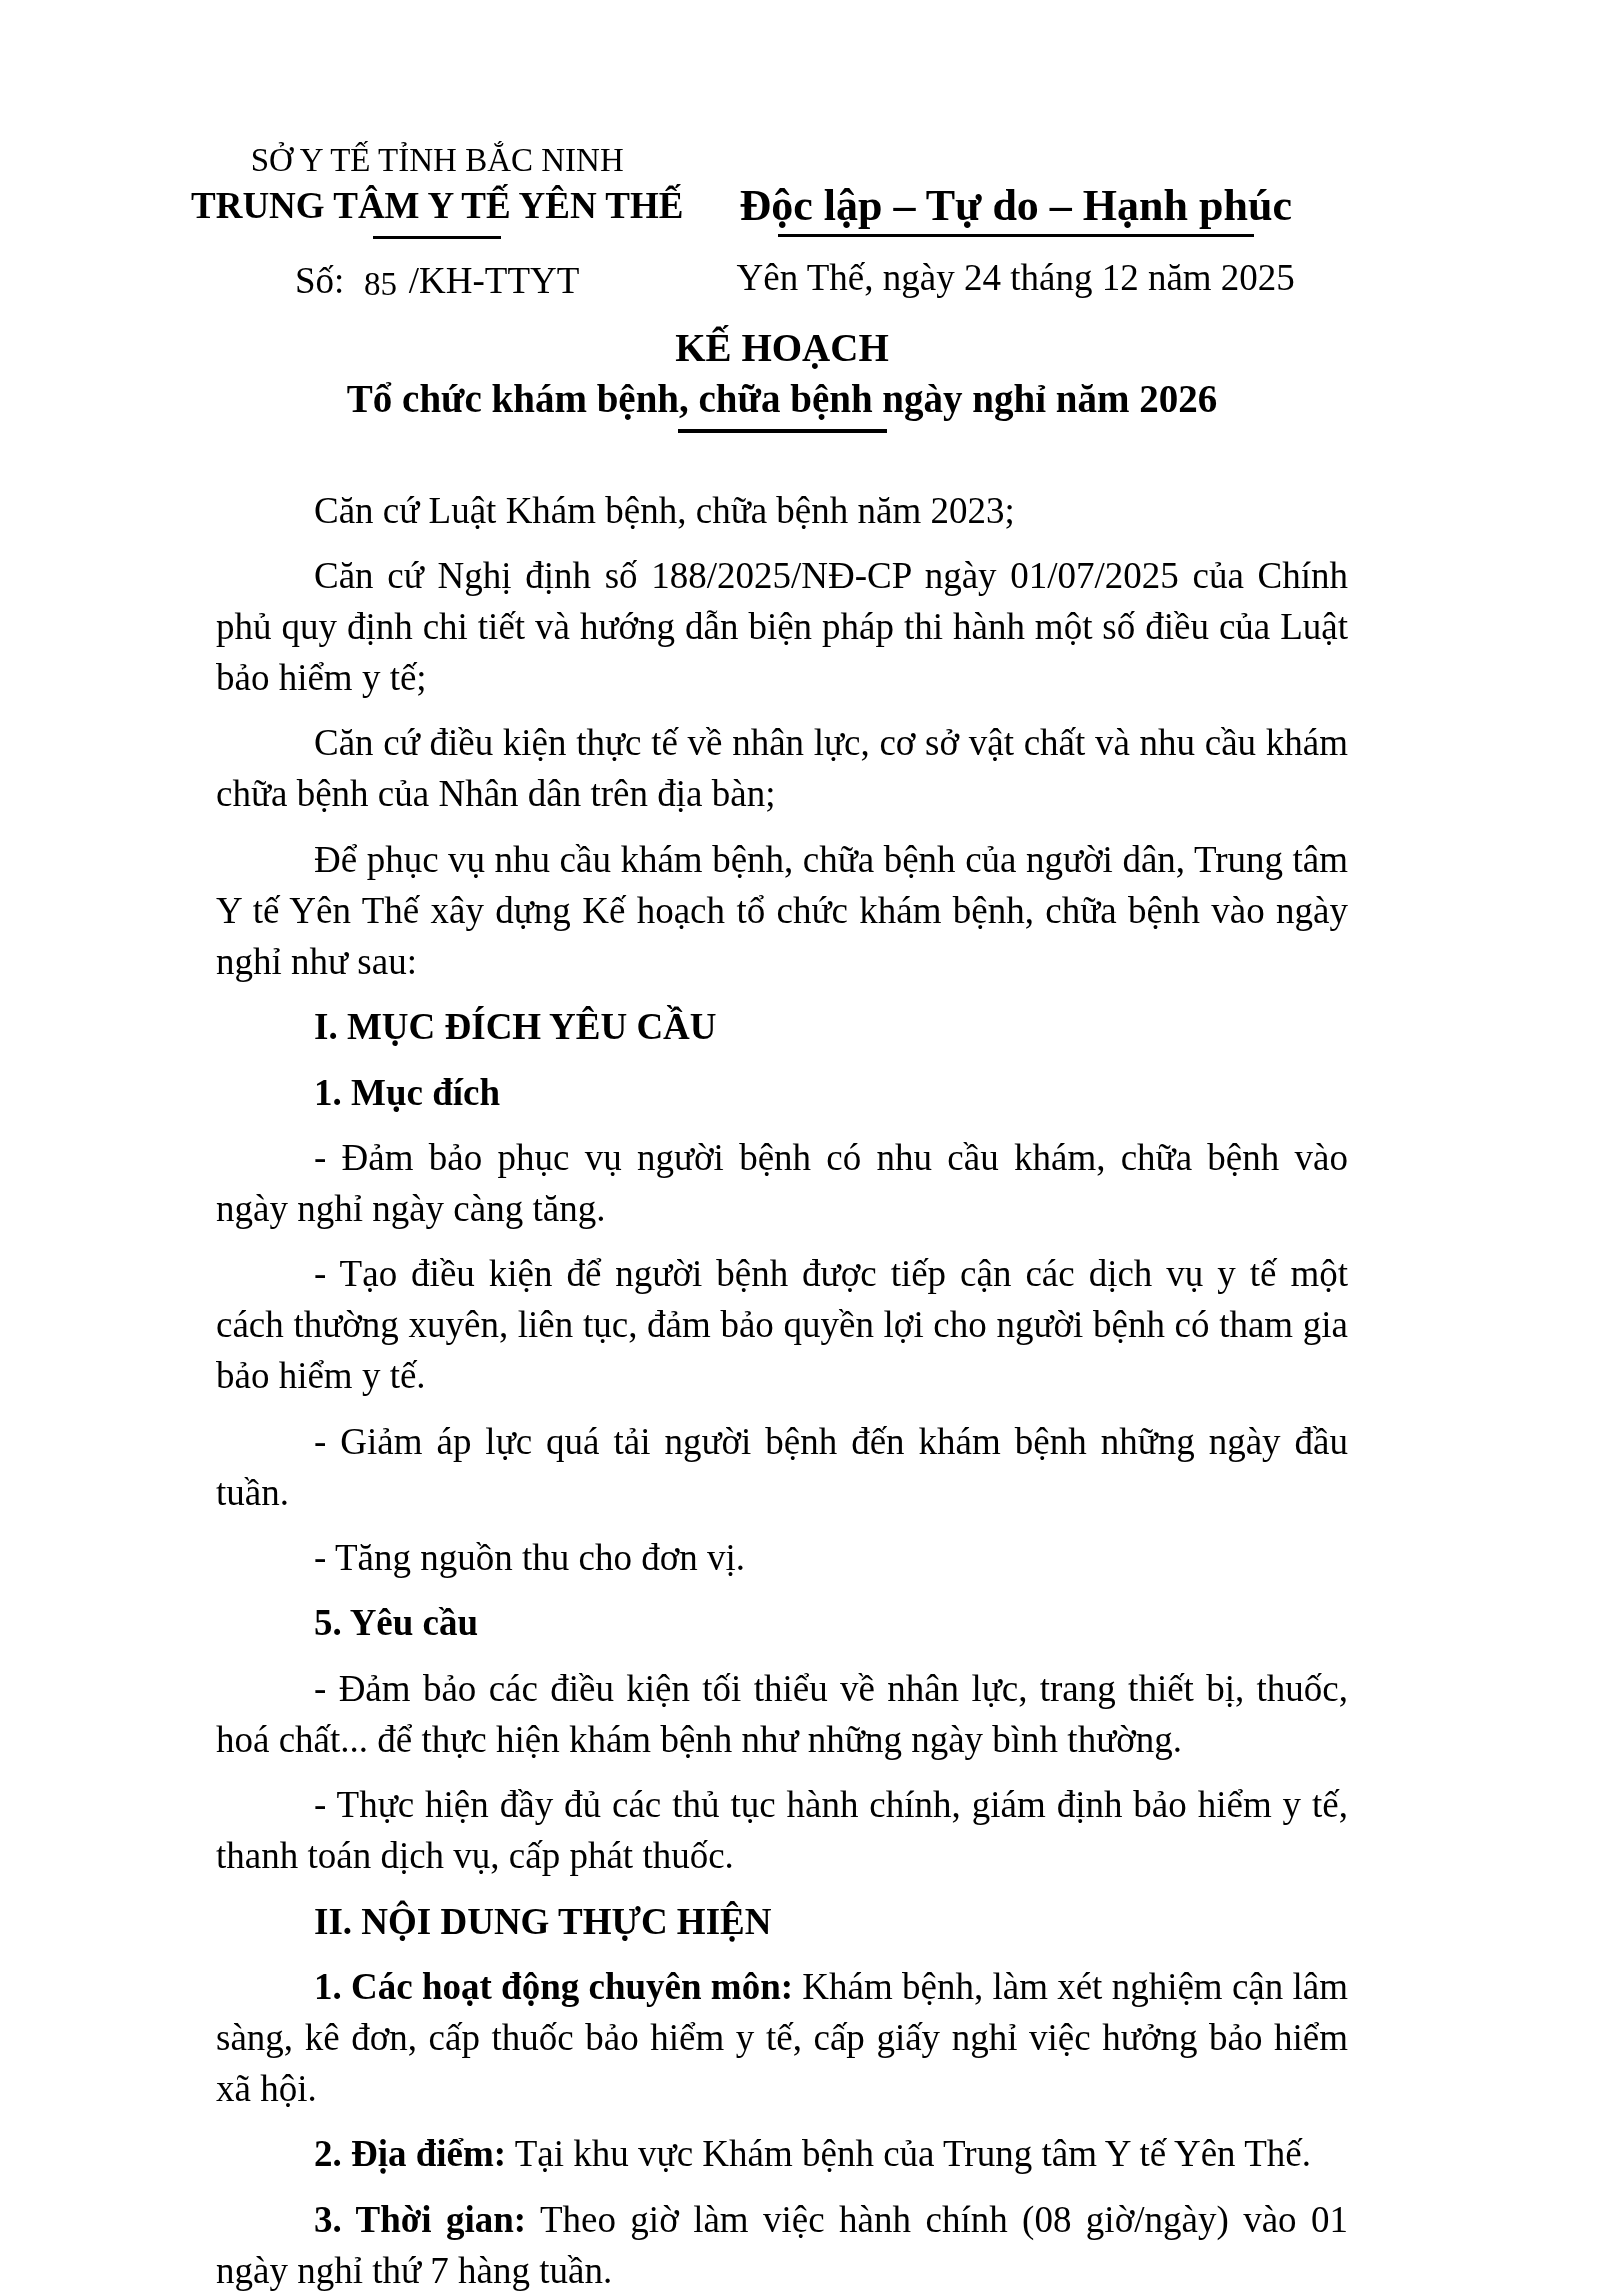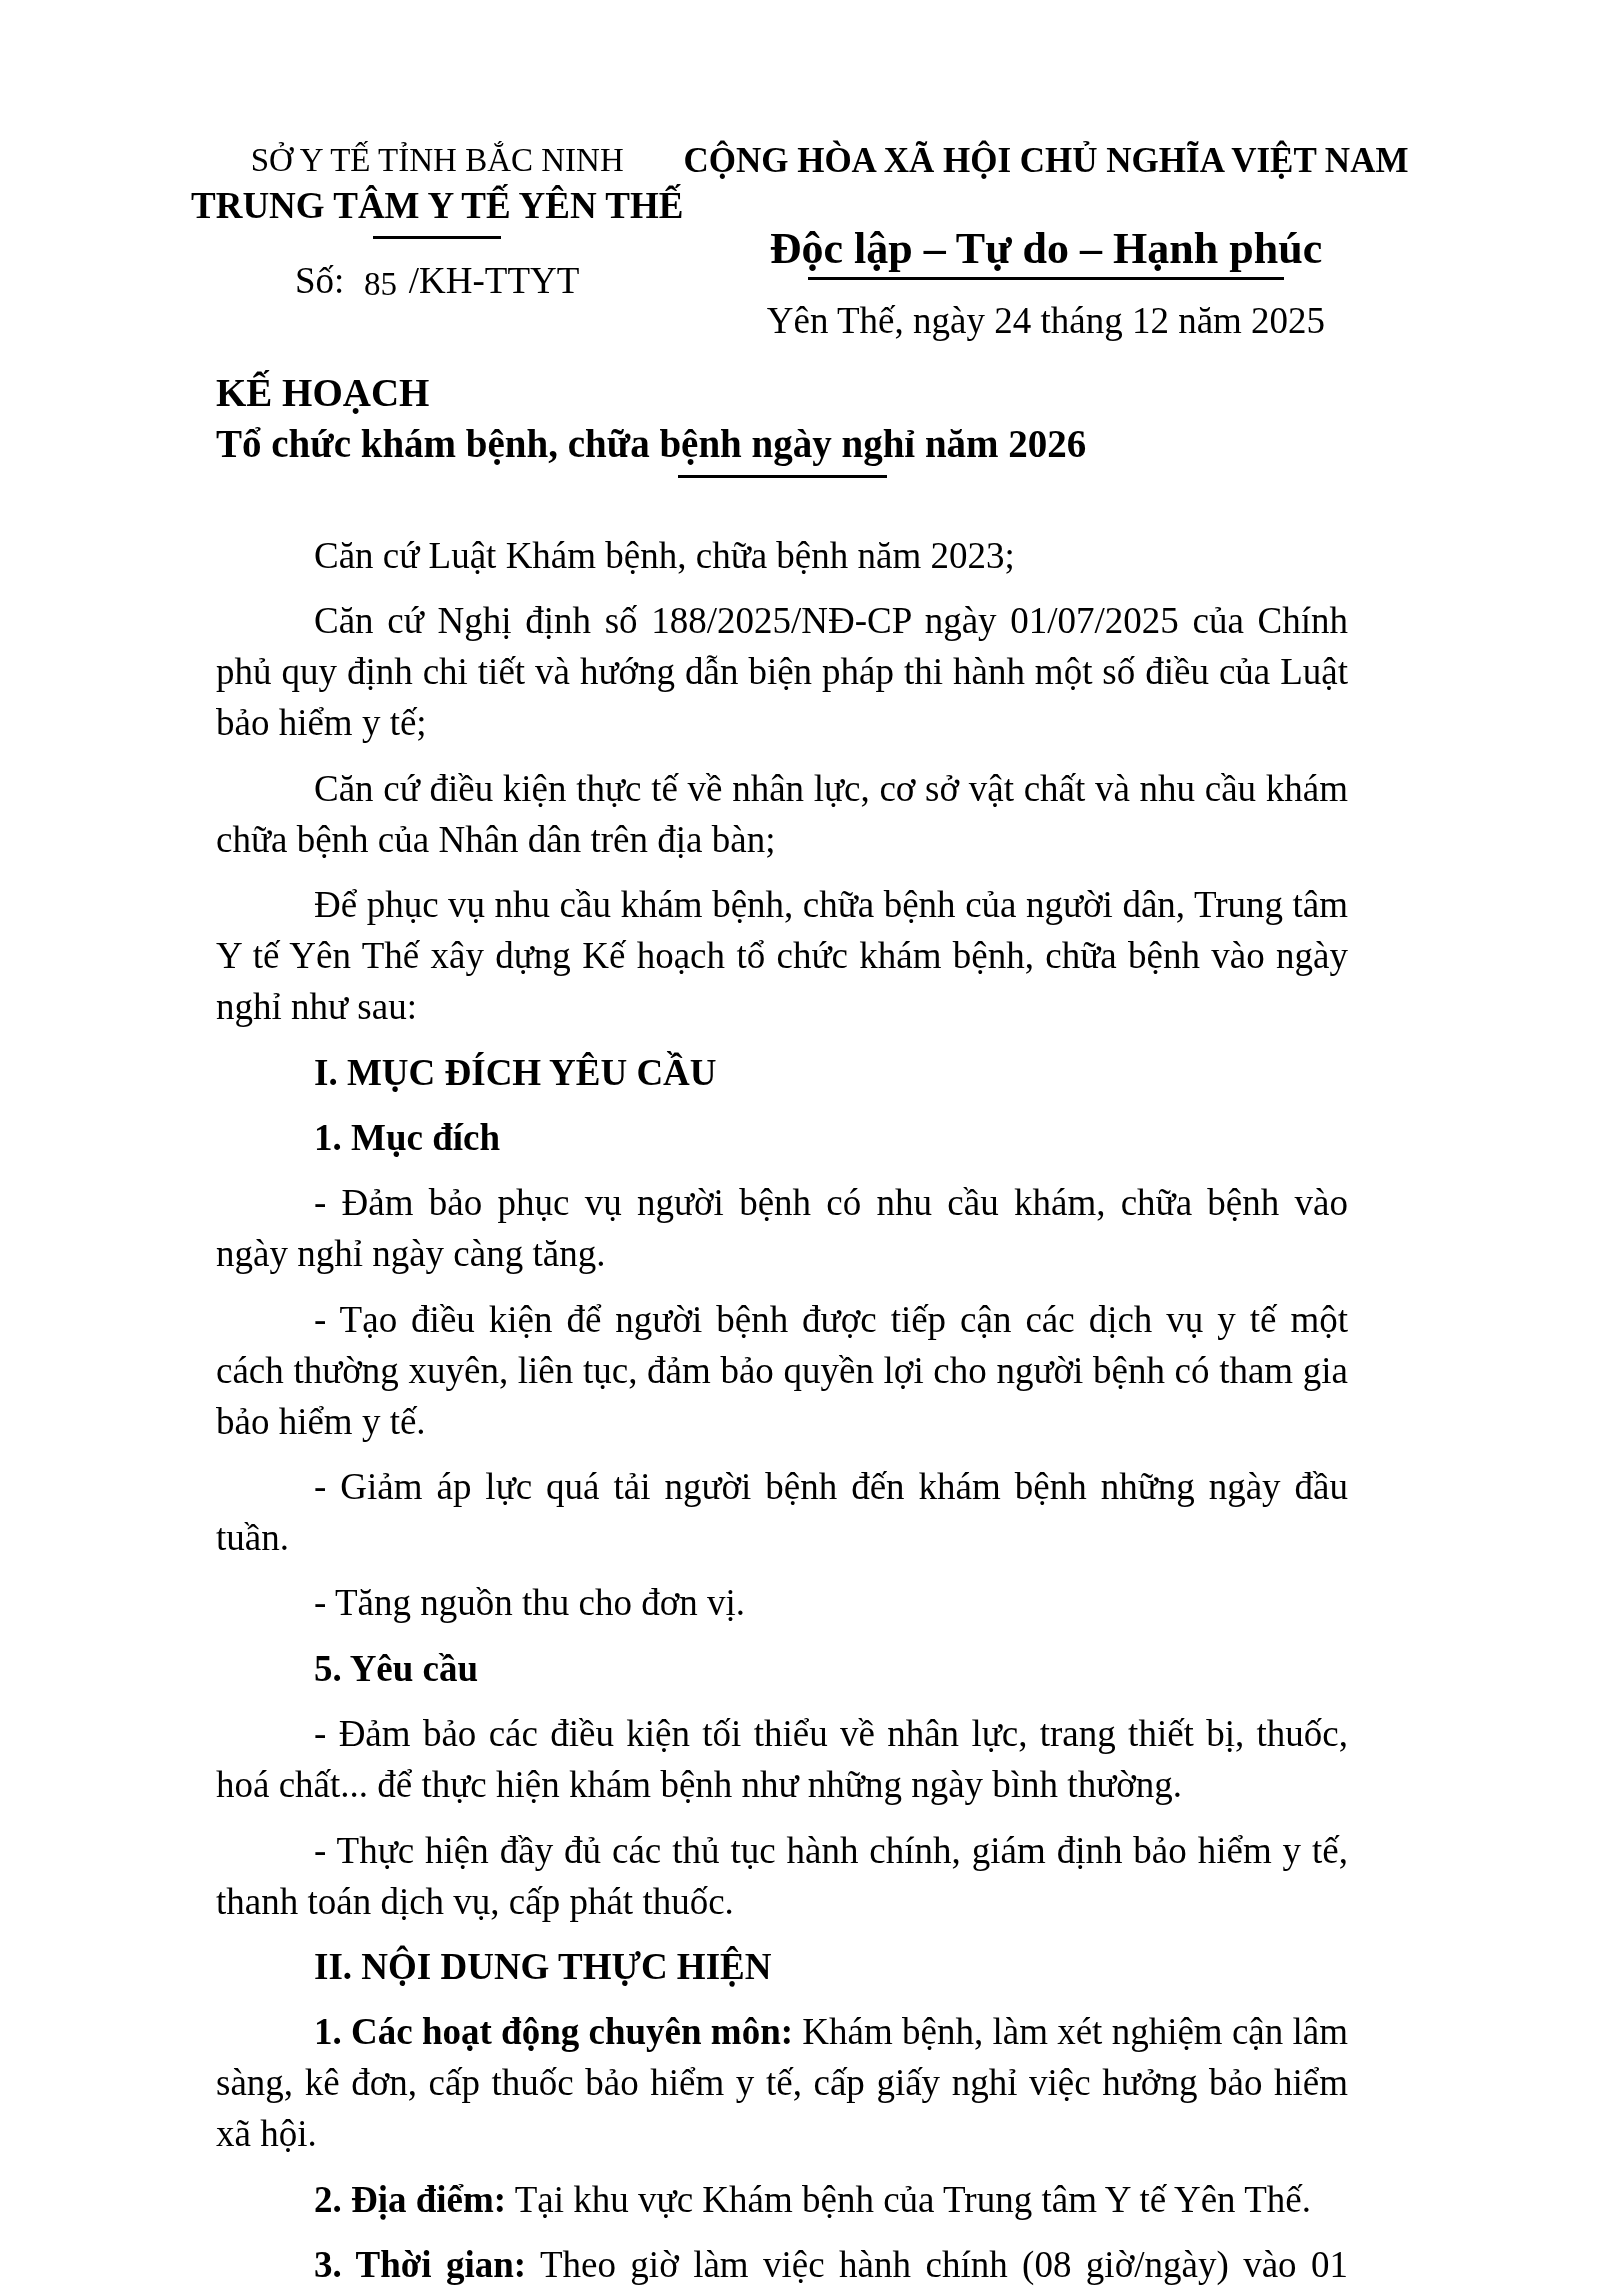--- a/index.html
+++ b/index.html
@@ -75,22 +75,22 @@
 
   .date-line {
     margin-top: 17px;
     font-size: 37px;
     line-height: 47px;
     white-space: nowrap;
   }
 
   
   .title-block {
-    margin-top: 23px;
-    text-align: left;
+    margin-top: 16px;
+    text-align: center;
   }
   .title-line {
     font-size: 39px;
     font-weight: bold;
     line-height: 51px;
   }
   .rule-title { width: 209px; margin: 5.2px auto 0; }
 
   
   .doc-body { margin-top: 52px; }
@@ -112,21 +112,20 @@
   <header class="doc-header">
 
     <div class="h-col h-left">
       <div class="l1">SỞ Y TẾ TỈNH BẮC NINH</div>
       <div class="l2">TRUNG TÂM Y TẾ YÊN THẾ</div>
       <div class="rule rule-left"></div>
       <div class="so-line"><span>Số:</span><span class="num">85</span><span class="code">/KH-TTYT</span></div>
     </div>
 
     <div class="h-col h-right">
-      <div class="l1">CỘNG HÒA XÃ HỘI CHỦ NGHĨA VIỆT NAM</div>
       <div class="l2">Độc lập – Tự do – Hạnh phúc</div>
       <div class="rule rule-right"></div>
       <div class="date-line">Yên Thế, ngày 24 tháng 12 năm 2025</div>
     </div>
 
   </header>
 
   <section class="title-block">
     <div class="title-line">KẾ HOẠCH</div>
     <div class="title-line">Tổ chức khám bệnh, chữa bệnh ngày nghỉ năm 2026</div>

